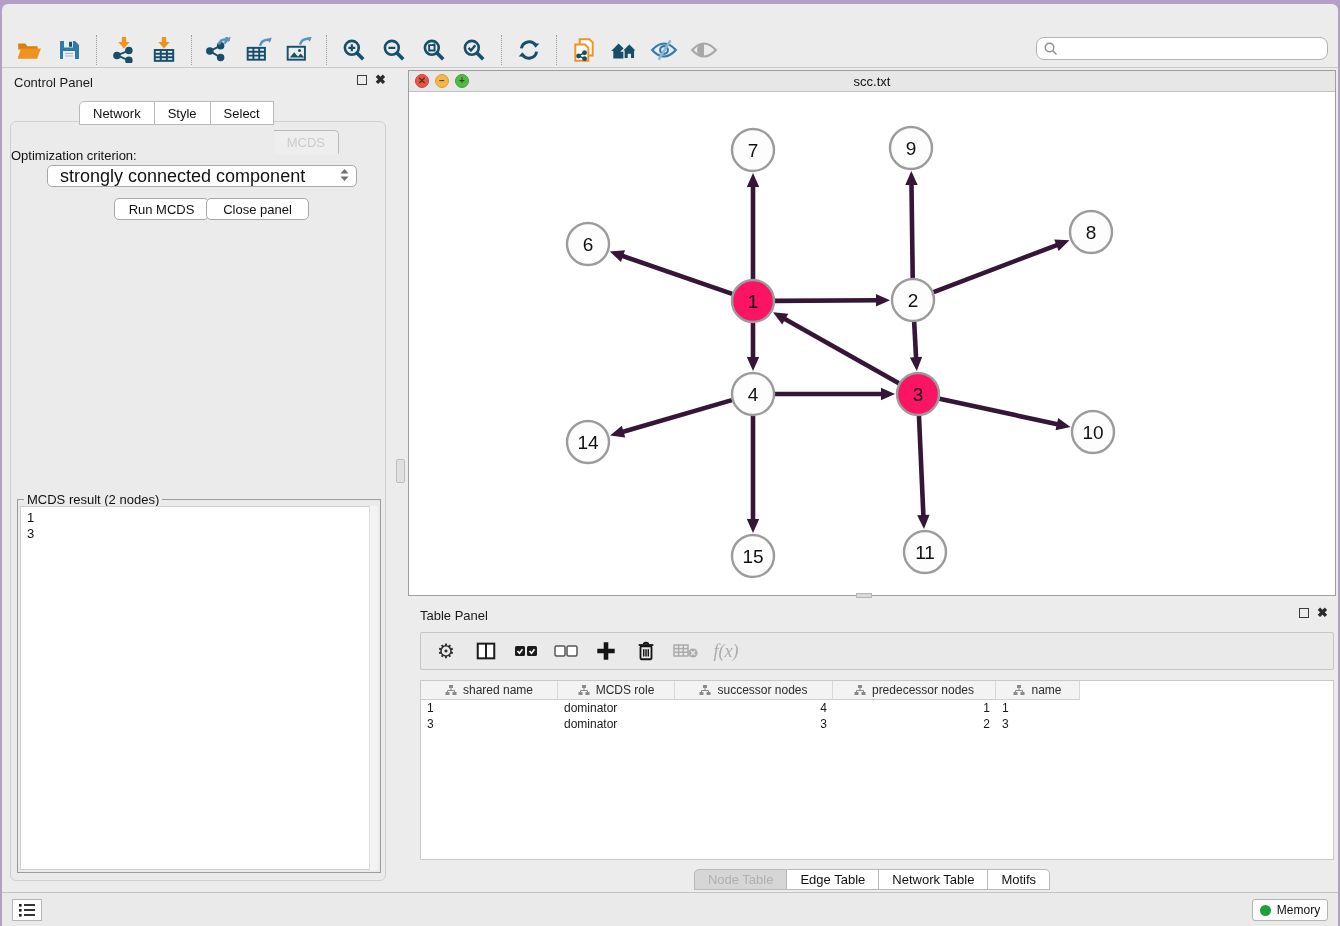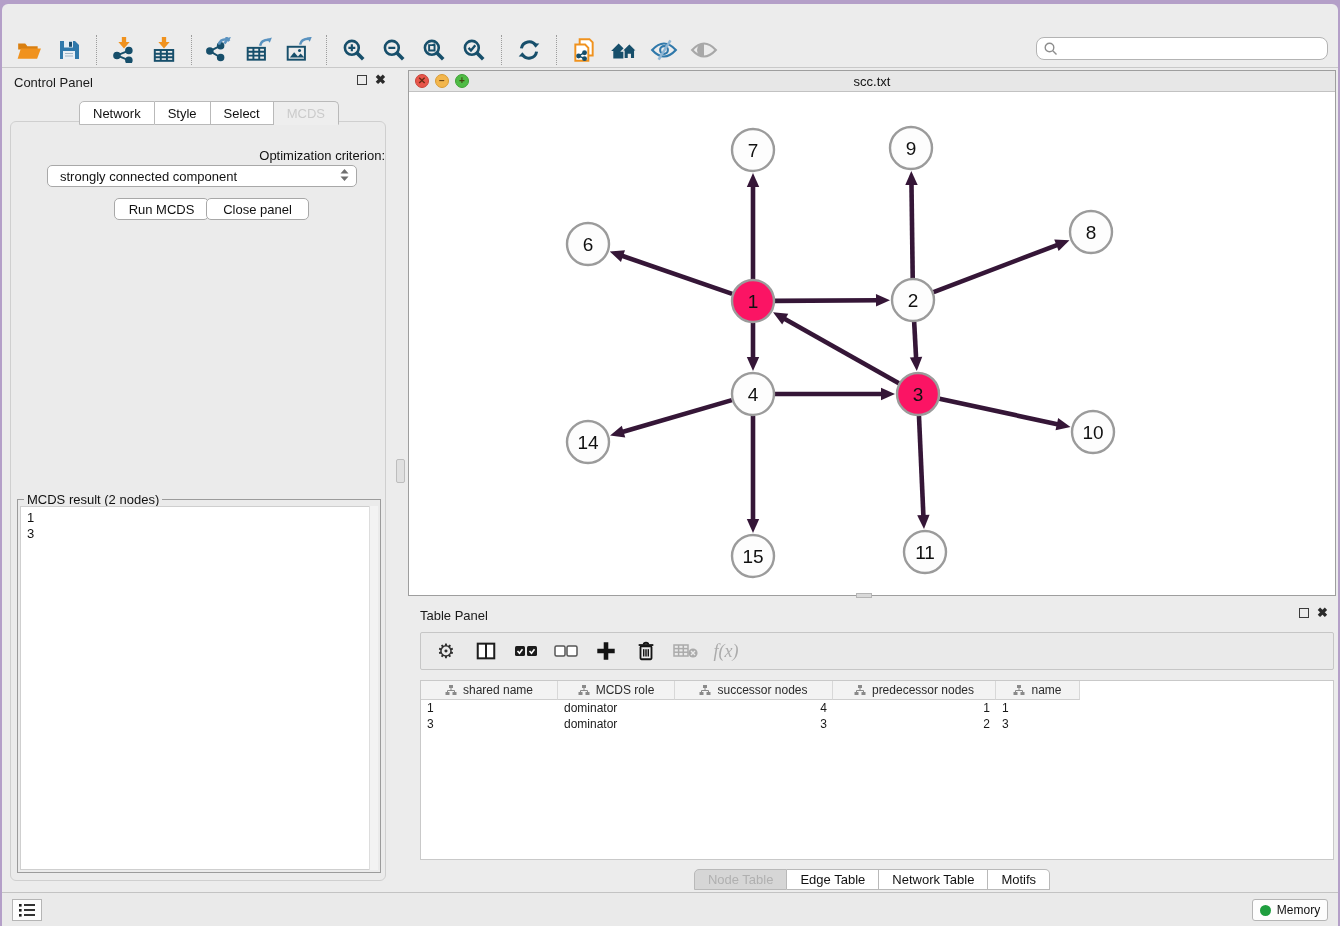--- a/index.html
+++ b/index.html
@@ -33,28 +33,28 @@
   .panel-title { font-size:13px; color:#1a1a1a; position:absolute; left:12px; top:6px; }
   .ph-icons { position:absolute; right:8px; top:6px; display:flex; gap:8px; align-items:center; }
   .float-ic { width:10px; height:10px; border:1.6px solid #3c3c3c; display:inline-block; }
   .close-ic { font-size:13px; font-weight:bold; color:#2b2b2b; line-height:10px; }
 
   .cp-tabs { position:absolute; left:77px; top:97px; display:flex; z-index:3; }
   .tab { height:24px; padding:0 13px; font-size:13px; color:#111; background:#fff;
          border:1px solid #b9b9b9; border-left:none; display:flex; align-items:center; }
   .tab:first-child { border-left:1px solid #b9b9b9; border-radius:5px 0 0 0; }
   .tab.last { border-radius:0 5px 0 0; }
-  .tab.disabled-active { background:#eeeeee; color:#cbcbcb; border-bottom-color:#eeeeee; }
+  .tab.disabled-active { background:#eeeeee; color:#cbcbcb; border-bottom-color:#eeeeee;margin-top:29px; }
 
   .cp-body { position:absolute; left:8px; top:117px; width:376px; height:760px;
              background:#ebebeb; border:1px solid #cfcfcf; border-radius:6px; }
-  .opt-label { position:absolute; left:0; width:100%; top:26px; text-align:right; font-size:13px; color:#111; }
+  .opt-label { position:absolute; left:0; width:100%; top:26px; text-align:left; font-size:13px; color:#111; }
   .combo { position:absolute; left:36px; top:43px; width:310px; height:22px; background:#fff;
            border:1px solid #a8a8a8; border-radius:5px; display:flex; align-items:center;
-           padding:0 6px 0 12px; font-size:13px; color:#111; }
+           padding:0 6px 0 12px; font-size:18px; color:#111; }
   .combo .spin { margin-left:auto; }
   .btn { position:absolute; height:22px; background:#fff; border:1px solid #a8a8a8; border-radius:5px;
          font-size:13px; color:#111; display:flex; align-items:center; justify-content:center; }
   .groupbox { position:absolute; left:6px; top:377px; width:364px; height:374px;
               border:1px solid #9b9b9b; }
   .groupbox legend { position:absolute; left:6px; top:-8px; background:#ebebeb; padding:0 3px;
                      font-size:13px; color:#111; }
   .result-area { position:absolute; left:2px; right:2px; top:6px; bottom:2px; background:#fff;
                  border:1px solid #cfcfcf; font-size:13px; color:#111; padding:3px 6px;
                  white-space:pre; line-height:16px; }

